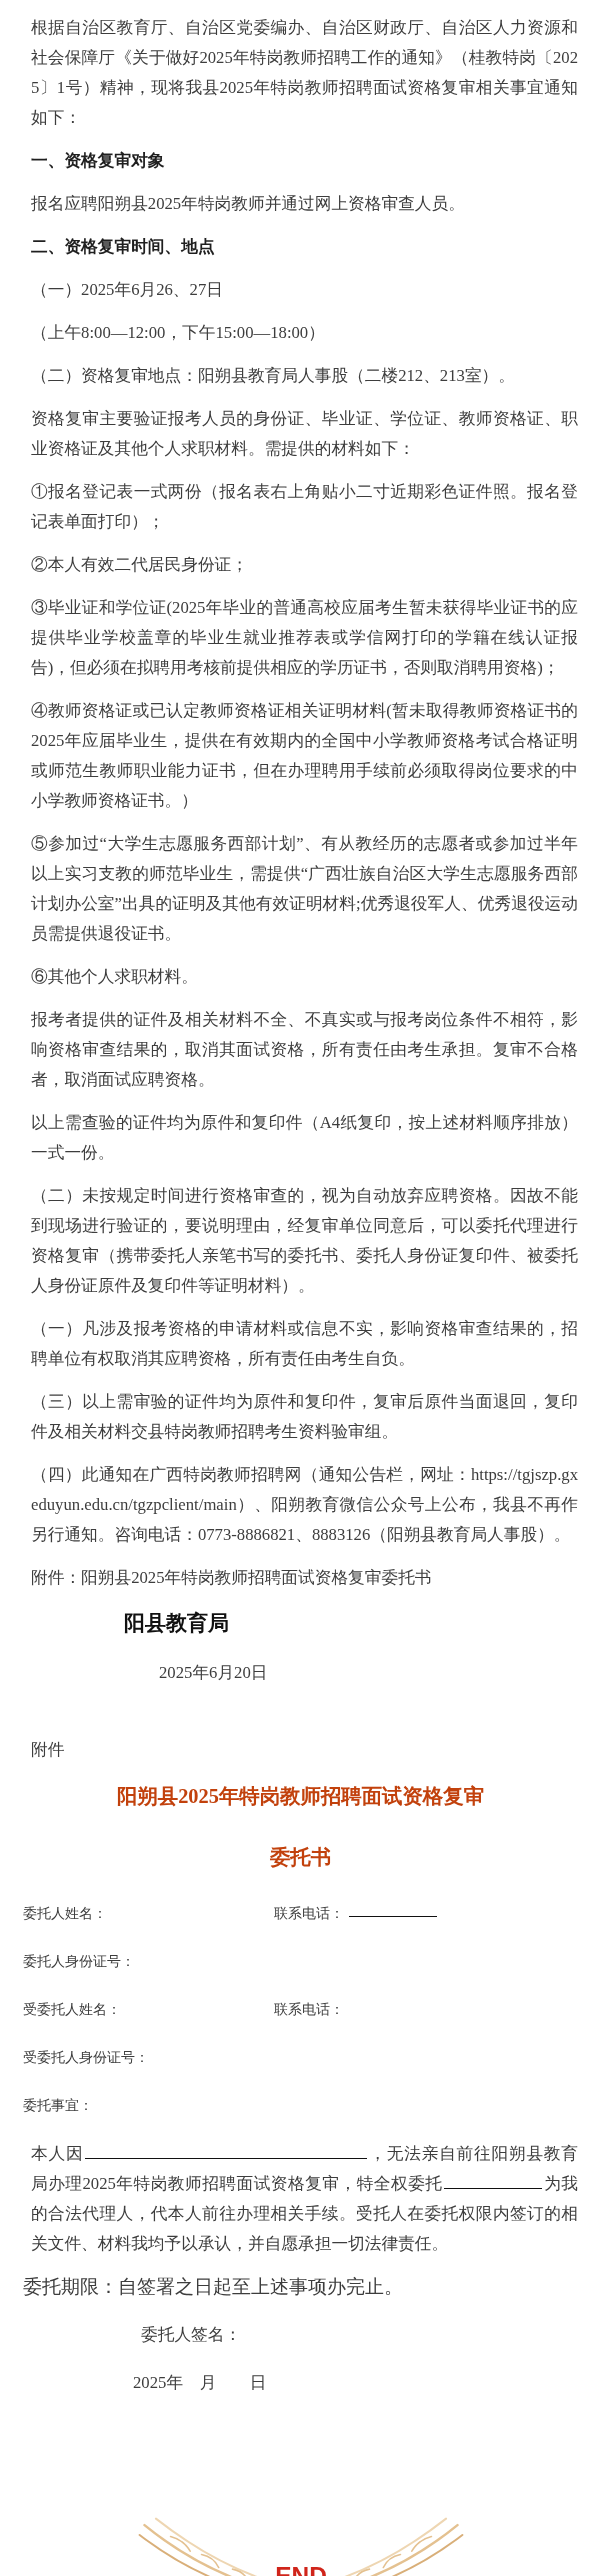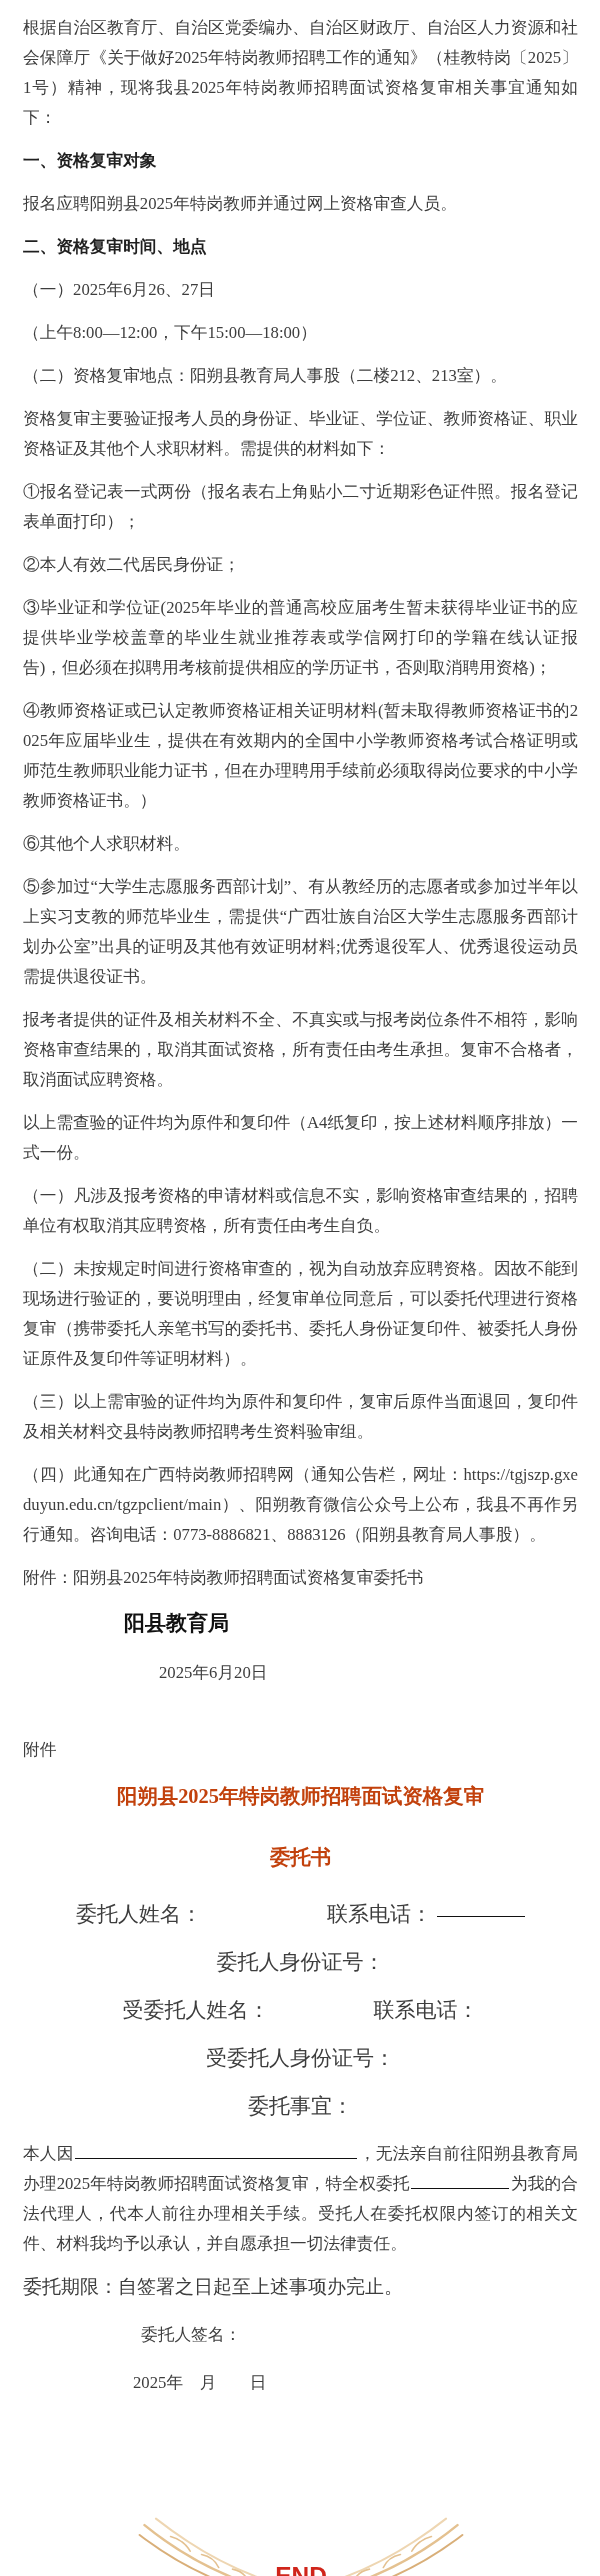--- a/index.html
+++ b/index.html
@@ -3,40 +3,40 @@
 <meta charset="utf-8">
 <style>
   html,body { margin:0; padding:0; background:#ffffff; }
   body {
     width:601px; height:2576px; overflow:hidden; position:relative;
     font-family:"Liberation Serif","DejaVu Serif",serif;
     color:#3d3d3d;
   }
   .doc { padding:13px 23px 0 23px; }
   p.body {
-    font-size:16.7px; line-height:30px; margin:0 0 13px 0;
+    font-size:16.7px; line-height:30px; margin:0 0 13px 8px;
     text-align:justify; word-break:break-all;
   }
   p.heading {
     font-family:"Liberation Sans","DejaVu Sans",sans-serif;
     font-weight:700; color:#1f1f1f; text-align:left;
   }
   .agency {
     font-family:"Liberation Sans","DejaVu Sans",sans-serif;
     font-weight:700; font-size:21px; color:#111;
     margin:16.3px 0 21px 101px;
   }
   .notice-date { font-size:16.7px; margin:0 0 0 136px; line-height:30px; }
   .attachment { margin-top:47px; }
   .att-title {
     font-size:20.4px; font-weight:700; color:#c2410c;
     text-align:center; line-height:36px; margin:8.2px 0 24.5px 0;
     font-family:"Liberation Serif","DejaVu Serif",serif;
   }
-  .pair { display:flex; font-size:21px; line-height:30px; margin:0 0 18px 0;justify-content:center; }
+  .pair { display:flex; font-size:14px; line-height:30px; margin:0 0 18px 0; }
   .pair .col1 { width:251px; flex:0 0 auto; }
   .blank { display:inline-block; border-bottom:1.6px solid #111; height:16.3px; vertical-align:baseline; }
   .blank-phone { width:88px; margin-left:4.9px; }
   .blank-long  { width:282px; margin:0 1.6px; }
   .blank-short { width:98px; margin:0 1.6px; }
   .entrust { margin-bottom:13px; }
   .term-line { font-size:19px; line-height:30px; margin:6.5px 0 18px 0; }
   .sign-line { font-size:16.7px; line-height:30px; margin:11.4px 0 18px 118px; }
   .date-line { font-size:16.7px; line-height:30px; margin:3.3px 0 0 110px; }
   .footer-decor {
@@ -54,26 +54,26 @@
   <p class="body">报名应聘阳朔县2025年特岗教师并通过网上资格审查人员。</p>
   <p class="body heading">二、资格复审时间、地点</p>
   <p class="body">（一）2025年6月26、27日</p>
   <p class="body">（上午8:00—12:00，下午15:00—18:00）</p>
   <p class="body">（二）资格复审地点：阳朔县教育局人事股（二楼212、213室）。</p>
   <p class="body">资格复审主要验证报考人员的身份证、毕业证、学位证、教师资格证、职业资格证及其他个人求职材料。需提供的材料如下：</p>
   <p class="body">①报名登记表一式两份（报名表右上角贴小二寸近期彩色证件照。报名登记表单面打印）；</p>
   <p class="body">②本人有效二代居民身份证；</p>
   <p class="body">③毕业证和学位证(2025年毕业的普通高校应届考生暂未获得毕业证书的应提供毕业学校盖章的毕业生就业推荐表或学信网打印的学籍在线认证报告)，但必须在拟聘用考核前提供相应的学历证书，否则取消聘用资格)；</p>
   <p class="body">④教师资格证或已认定教师资格证相关证明材料(暂未取得教师资格证书的2025年应届毕业生，提供在有效期内的全国中小学教师资格考试合格证明或师范生教师职业能力证书，但在办理聘用手续前必须取得岗位要求的中小学教师资格证书。）</p>
+  <p class="body">⑤参加过“大学生志愿服务西部计划”、有从教经历的志愿者或参加过半年以上实习支教的师范毕业生，需提供“广西壮族自治区大学生志愿服务西部计划办公室”出具的证明及其他有效证明材料;优秀退役军人、优秀退役运动员需提供退役证书。</p>
   <p class="body">⑥其他个人求职材料。</p>
-  <p class="body">⑤参加过“大学生志愿服务西部计划”、有从教经历的志愿者或参加过半年以上实习支教的师范毕业生，需提供“广西壮族自治区大学生志愿服务西部计划办公室”出具的证明及其他有效证明材料;优秀退役军人、优秀退役运动员需提供退役证书。</p>
   <p class="body">报考者提供的证件及相关材料不全、不真实或与报考岗位条件不相符，影响资格审查结果的，取消其面试资格，所有责任由考生承担。复审不合格者，取消面试应聘资格。</p>
   <p class="body">以上需查验的证件均为原件和复印件（A4纸复印，按上述材料顺序排放）一式一份。</p>
+  <p class="body">（二）未按规定时间进行资格审查的，视为自动放弃应聘资格。因故不能到现场进行验证的，要说明理由，经复审单位同意后，可以委托代理进行资格复审（携带委托人亲笔书写的委托书、委托人身份证复印件、被委托人身份证原件及复印件等证明材料）。</p>
   <p class="body">（一）凡涉及报考资格的申请材料或信息不实，影响资格审查结果的，招聘单位有权取消其应聘资格，所有责任由考生自负。</p>
-  <p class="body">（二）未按规定时间进行资格审查的，视为自动放弃应聘资格。因故不能到现场进行验证的，要说明理由，经复审单位同意后，可以委托代理进行资格复审（携带委托人亲笔书写的委托书、委托人身份证复印件、被委托人身份证原件及复印件等证明材料）。</p>
   <p class="body">（三）以上需审验的证件均为原件和复印件，复审后原件当面退回，复印件及相关材料交县特岗教师招聘考生资料验审组。</p>
   <p class="body">（四）此通知在广西特岗教师招聘网（通知公告栏，网址：https://tgjszp.gxeduyun.edu.cn/tgzpclient/main）、阳朔教育微信公众号上公布，我县不再作另行通知。咨询电话：0773-8886821、8883126（阳朔县教育局人事股）。</p>
   <p class="body">附件：阳朔县2025年特岗教师招聘面试资格复审委托书</p>
 
   <div class="agency">阳县教育局</div>
   <div class="notice-date">2025年6月20日</div>
 
   <div class="attachment">
     <p class="body">附件</p>
     <div class="att-title">阳朔县2025年特岗教师招聘面试资格复审</div>

